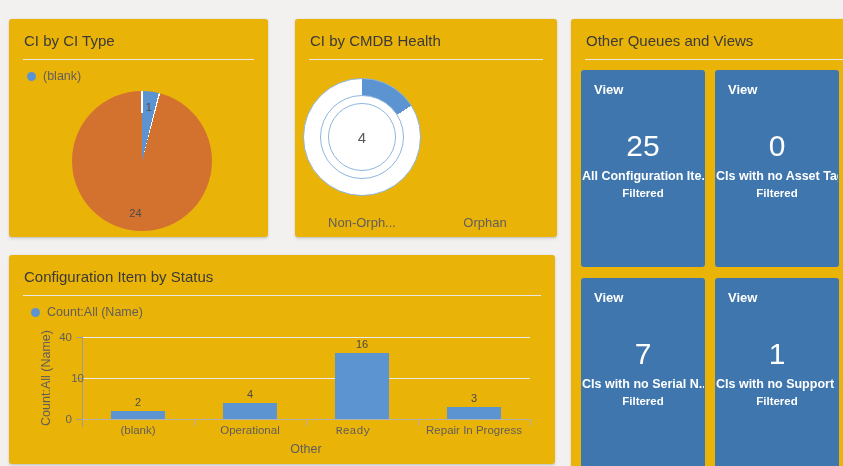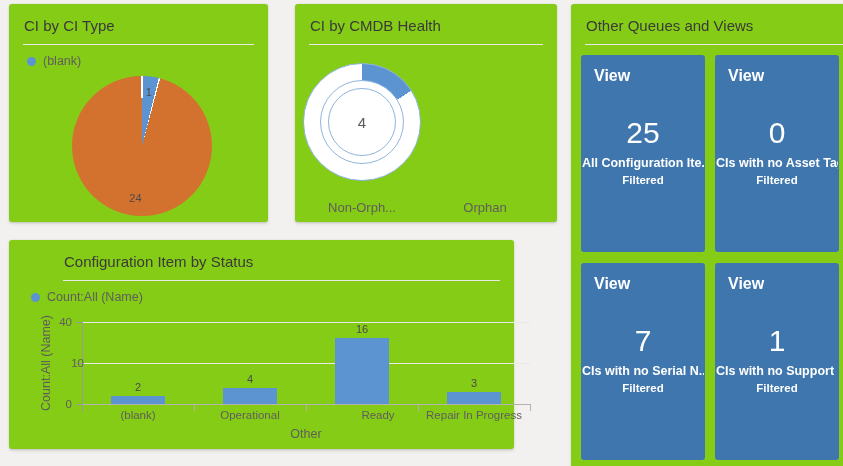--- a/index.html
+++ b/index.html
@@ -3,59 +3,60 @@
 <meta charset="utf-8">
 <style>
   html,body{margin:0;padding:0;}
   body{
     width:843px;height:466px;overflow:hidden;position:relative;
     background:#f2f1ef;
     font-family:"Liberation Sans", sans-serif;
     -webkit-font-smoothing:antialiased;
   }
   .card{
-    position:absolute;background:#84cc16;border-radius:3px;
+    position:absolute;background:#eab308;border-radius:3px;
     box-shadow:0 0.5px 1.5px rgba(0,0,0,.09), 0 1.6px 3.6px rgba(0,0,0,.1);
+    margin-top:15px;
   }
   .card-title{
     margin:0;padding:13px 16px 0 15px;
     font-size:15px;font-weight:400;color:#3b3a39;line-height:1.2;
   }
   .divider{height:1px;background:#e9e8e6;margin:9px 14px 0 14px;}
   
   .legend{position:absolute;display:flex;align-items:center;gap:22px;}
   .legend-item{display:flex;align-items:center;gap:7px;}
   .legend .dot{width:9px;height:9px;border-radius:50%;flex:0 0 auto;}
   .legend .lbl{font-size:12.5px;color:#605e5c;white-space:nowrap;}
   
   #card-ci-type{left:9px;top:4px;width:259px;height:218px;}
   #card-cmdb{left:295px;top:4px;width:262px;height:218px;}
   #card-queues{left:571px;top:4px;width:276px;height:470px;}
-  #card-status{left:9px;top:240px;width:465px;height:209px;padding-left:40px;}
+  #card-status{left:9px;top:240px;width:546px;height:209px;}
   #card-ci-type .legend{left:18px;top:50px;}
   #card-status .legend{left:22px;top:50px;}
   
   .pie{position:absolute;border-radius:50%;}
   .pie-label{position:absolute;font-size:11px;color:#4a4a4a;transform:translate(-50%,-50%);}
   
   .donut{position:absolute;border-radius:50%;box-sizing:border-box;}
   .donut .hole{position:absolute;background:#fff;border-radius:50%;box-sizing:border-box;
     left:50%;top:50%;transform:translate(-50%,-50%);display:flex;align-items:center;justify-content:center;}
   .donut .ring-extra{position:absolute;border-radius:50%;box-sizing:border-box;
     left:50%;top:50%;transform:translate(-50%,-50%);}
   .donut .val{font-size:15px;color:#595959;position:relative;z-index:2;}
   .donut-label{position:absolute;text-align:center;font-size:13px;color:#605e5c;white-space:nowrap;}
   
   .tiles{position:absolute;left:10px;top:51px;display:grid;
     grid-template-columns:124px 124px;grid-auto-rows:197px;gap:11px 10px;}
   .tile{
     border-radius:3px;color:#fff;display:flex;flex-direction:column;align-items:center;
     padding:12px 3px;box-sizing:border-box;cursor:pointer;
   }
-  .tile-view{align-self:flex-start;margin-left:10px;font-size:16px;font-weight:700;color:#fff;text-decoration:none;}
+  .tile-view{align-self:flex-start;margin-left:10px;font-size:13px;font-weight:700;color:#fff;text-decoration:none;}
   .tile-spacer-a{flex:0.9;}
   .tile-spacer-b{flex:1.5;}
   .tile-count{font-size:30px;font-weight:400;line-height:1;margin-bottom:8px;}
   .tile-label{font-size:12.5px;font-weight:600;white-space:nowrap;overflow:hidden;max-width:122px;margin-bottom:4px;}
   .tile-sub{font-size:11.5px;font-weight:700;}
   
   .barchart{position:absolute;inset:0;}
   .bc-gridline{position:absolute;height:1px;background:#e9e9e8;}
   .bc-baseline{position:absolute;height:1px;background:#b3b2b1;}
   .bc-yaxis{position:absolute;width:1px;background:#9b9a99;}
@@ -169,20 +170,20 @@
       <div class="bc-xtick" style="left: 409px; top: 164px;"></div>
       <div class="bc-xtick" style="left: 521px; top: 164px;"></div>
       <div class="bc-bar" style="left: 102px; width: 54px; top: 155.8px; height: 8.2px; background: rgb(91, 148, 209);"></div>
       <div class="bc-datalabel" style="left: 129px; top: 140.8px;">2</div>
       <div class="bc-cat" style="left: 129px; top: 169px;">(blank)</div>
       <div class="bc-bar" style="left: 214px; width: 54px; top: 147.6px; height: 16.4px; background: rgb(91, 148, 209);"></div>
       <div class="bc-datalabel" style="left: 241px; top: 132.6px;">4</div>
       <div class="bc-cat" style="left: 241px; top: 169px;">Operational</div>
       <div class="bc-bar" style="left: 326px; width: 54px; top: 98.4px; height: 65.6px; background: rgb(91, 148, 209);"></div>
       <div class="bc-datalabel" style="left: 353px; top: 83.4px;">16</div>
-      <div class="bc-cat" style="left: 369px; top: 169px;">Ready</div>
+      <div class="bc-cat" style="left: 344px; top: 169px; font-family: Liberation Mono, monospace;">Ready</div>
       <div class="bc-bar" style="left: 438px; width: 54px; top: 151.7px; height: 12.3px; background: rgb(91, 148, 209);"></div>
       <div class="bc-datalabel" style="left: 465px; top: 136.7px;">3</div>
       <div class="bc-cat" style="left: 465px; top: 169px; text-align: right;">Repair In Progress</div>
       <div class="bc-xlabel" style="left: 297px; top: 187px;">Other</div>
       <div class="bc-ylabel" style="left: 37px; top: 123px;">Count:All (Name)</div>
     </div>
 </section>
 
 </body></html>

